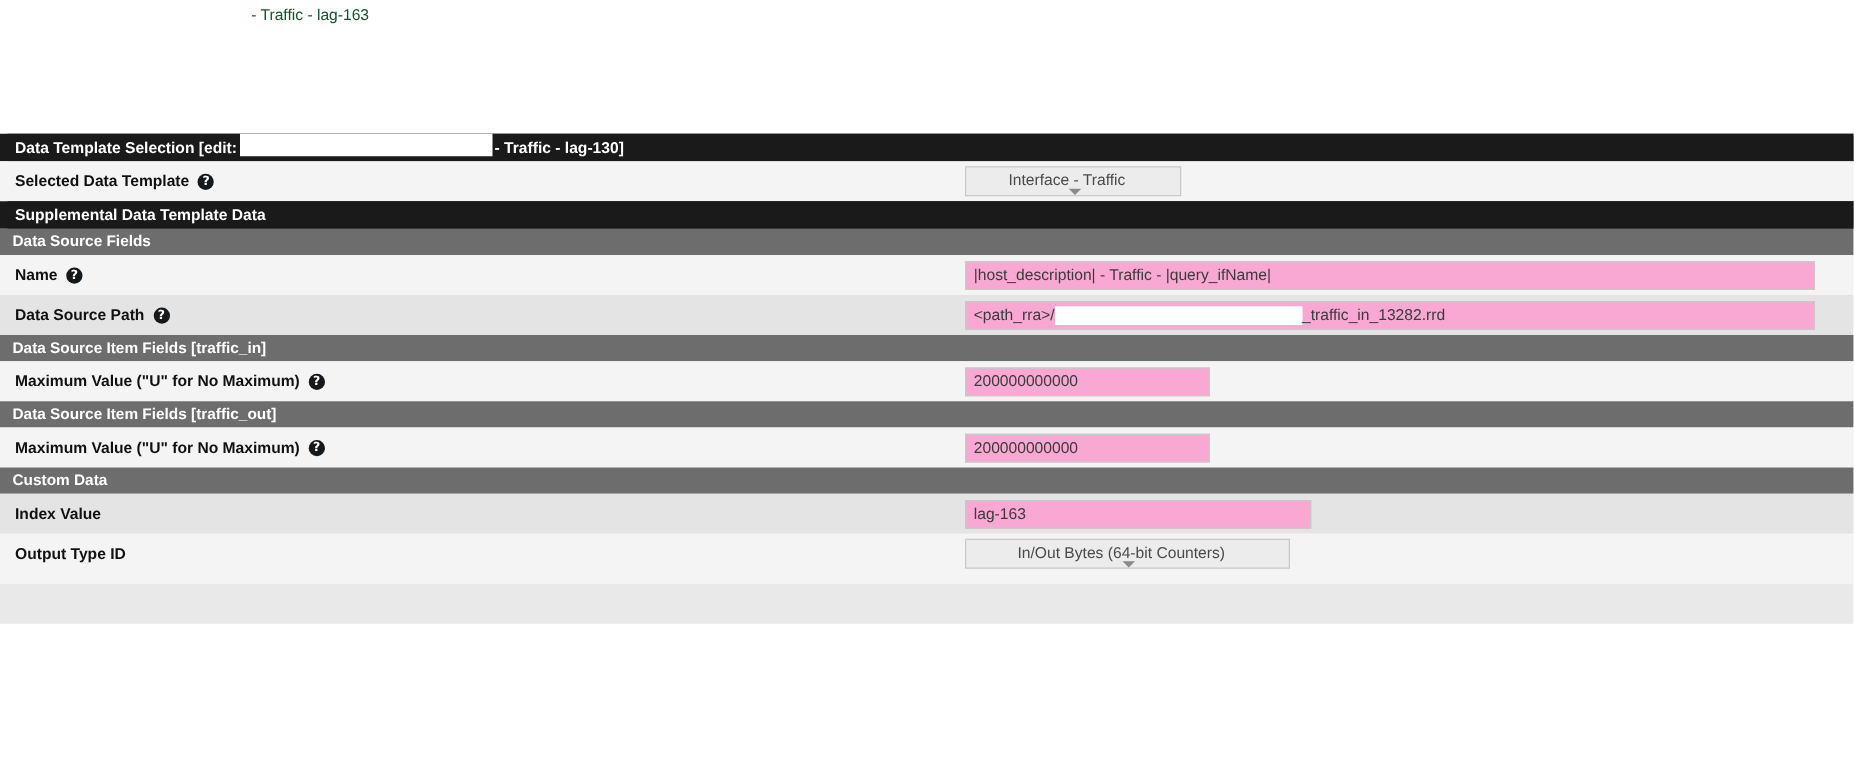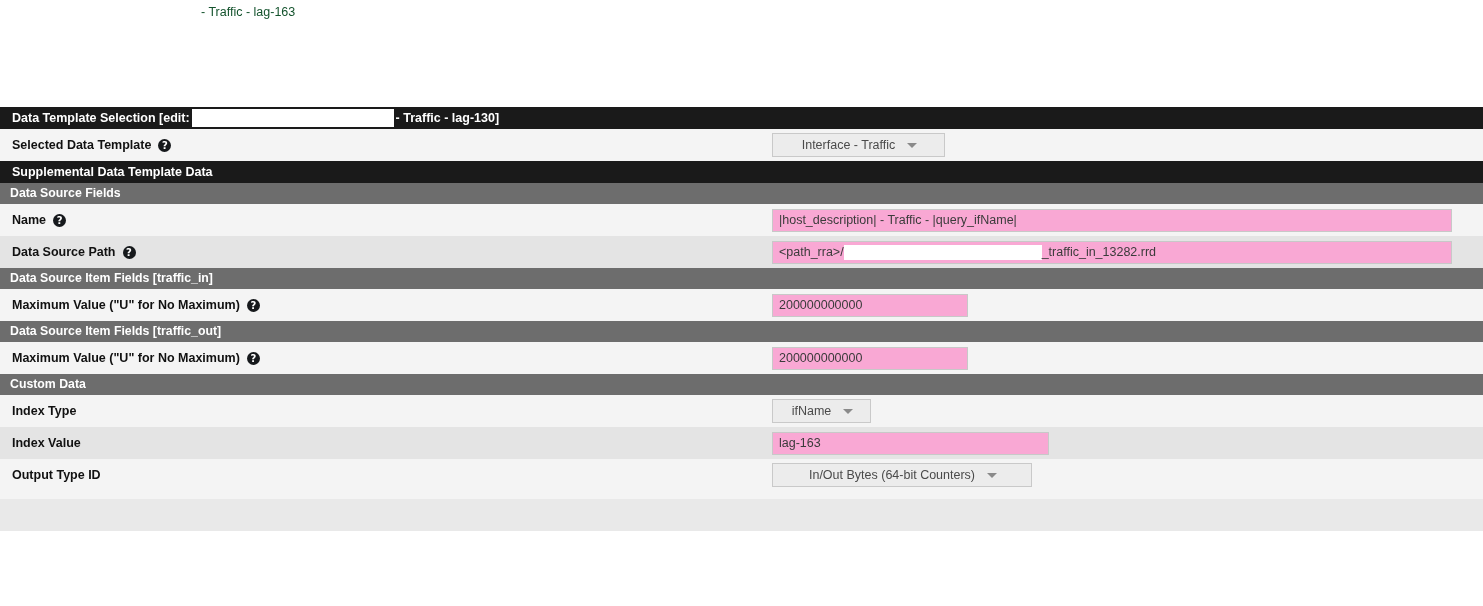--- a/index.html
+++ b/index.html
@@ -46,21 +46,21 @@
   tr.bar-black td > .inner {
     background: #1a1a1a;
     color: #ffffff;
     font-size: 12.5px;
     font-weight: bold;
     height: 22px;
     line-height: 22px;
     padding-left: 6px;
     white-space: nowrap;
     display: flex;
-    align-items: center;
+    align-items: flex-start;
   }
   tr.bar-gray > td {
     background: #6d6d6d;
     height: 21px;
     padding: 0 0 0 6px;
   }
   tr.bar-gray td > .inner {
     color: #ffffff;
     font-size: 12.3px;
     font-weight: bold;
@@ -135,28 +135,29 @@
     background: #ffffff;
     height: 15px;
     width: 198px;
     vertical-align: middle;
   }
 
   
   .sel {
     display: inline-flex;
     align-items: center;
-    justify-content: center;
+    justify-content: flex-end;
     height: 24px;
     background: #ececec;
     border: 1px solid #c9c9c9;
     font-size: 12.5px;
     color: #4a4a4a;
     padding: 0 5px 0 7px;
     white-space: nowrap;
+    flex-direction: column;
   }
   .sel .sel-label { padding-right: 12px; }
   .caret {
     width: 0; height: 0;
     border-left: 5px solid transparent;
     border-right: 5px solid transparent;
     border-top: 5px solid #8a8a8a;
     flex: 0 0 auto;
   }
   .sel.tmpl   { width: 173px; }
@@ -292,33 +293,20 @@
           <div class="txt-input medium">200000000000</div>
         </td>
       </tr>
 
       <tr class="bar-gray">
         <td colspan="2">
           <div class="inner"><span>Custom Data</span></div>
         </td>
       </tr>
 
-      <tr class="data-row row-light">
-        <td class="label-cell">
-          <div class="label-wrap">
-            <span>Index Type</span>
-          </div>
-        </td>
-        <td class="field-cell">
-          <div class="sel index">
-            <span class="sel-label">ifName</span>
-            <span class="caret"></span>
-          </div>
-        </td>
-      </tr>
 
       <tr class="data-row row-dark">
         <td class="label-cell">
           <div class="label-wrap">
             <span>Index Value</span>
           </div>
         </td>
         <td class="field-cell">
           <div class="txt-input idxval">lag-163</div>
         </td>

